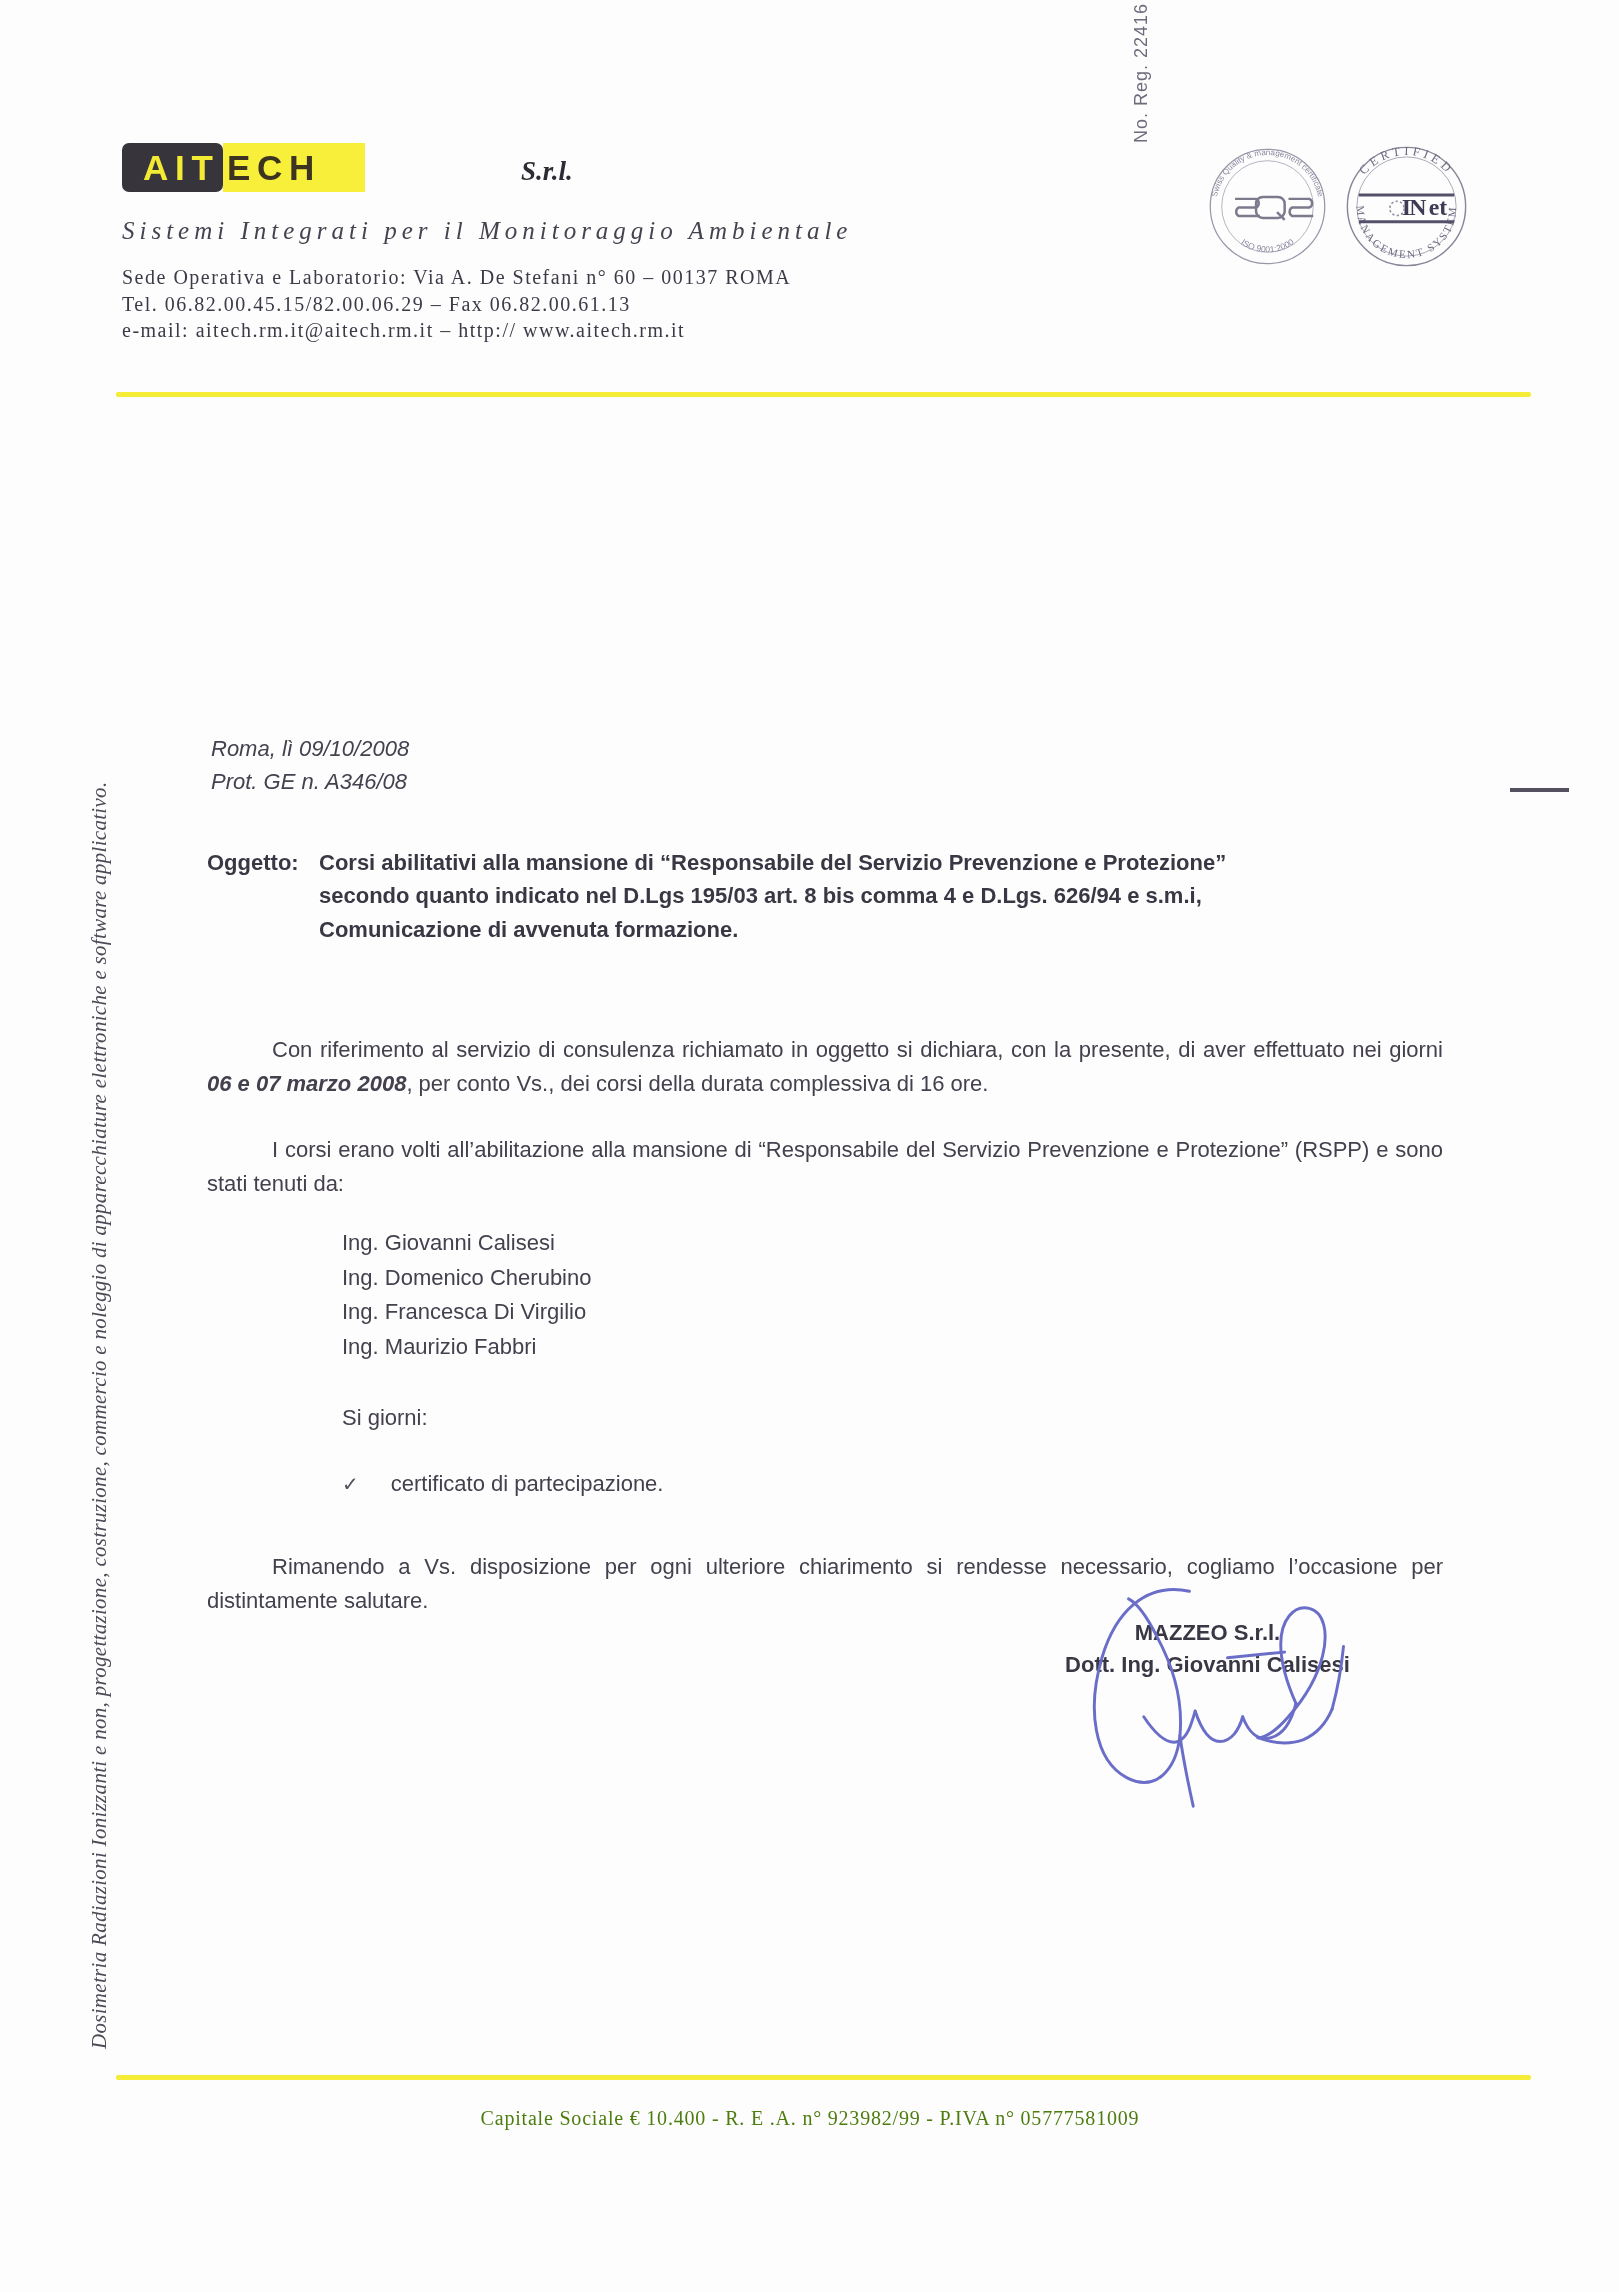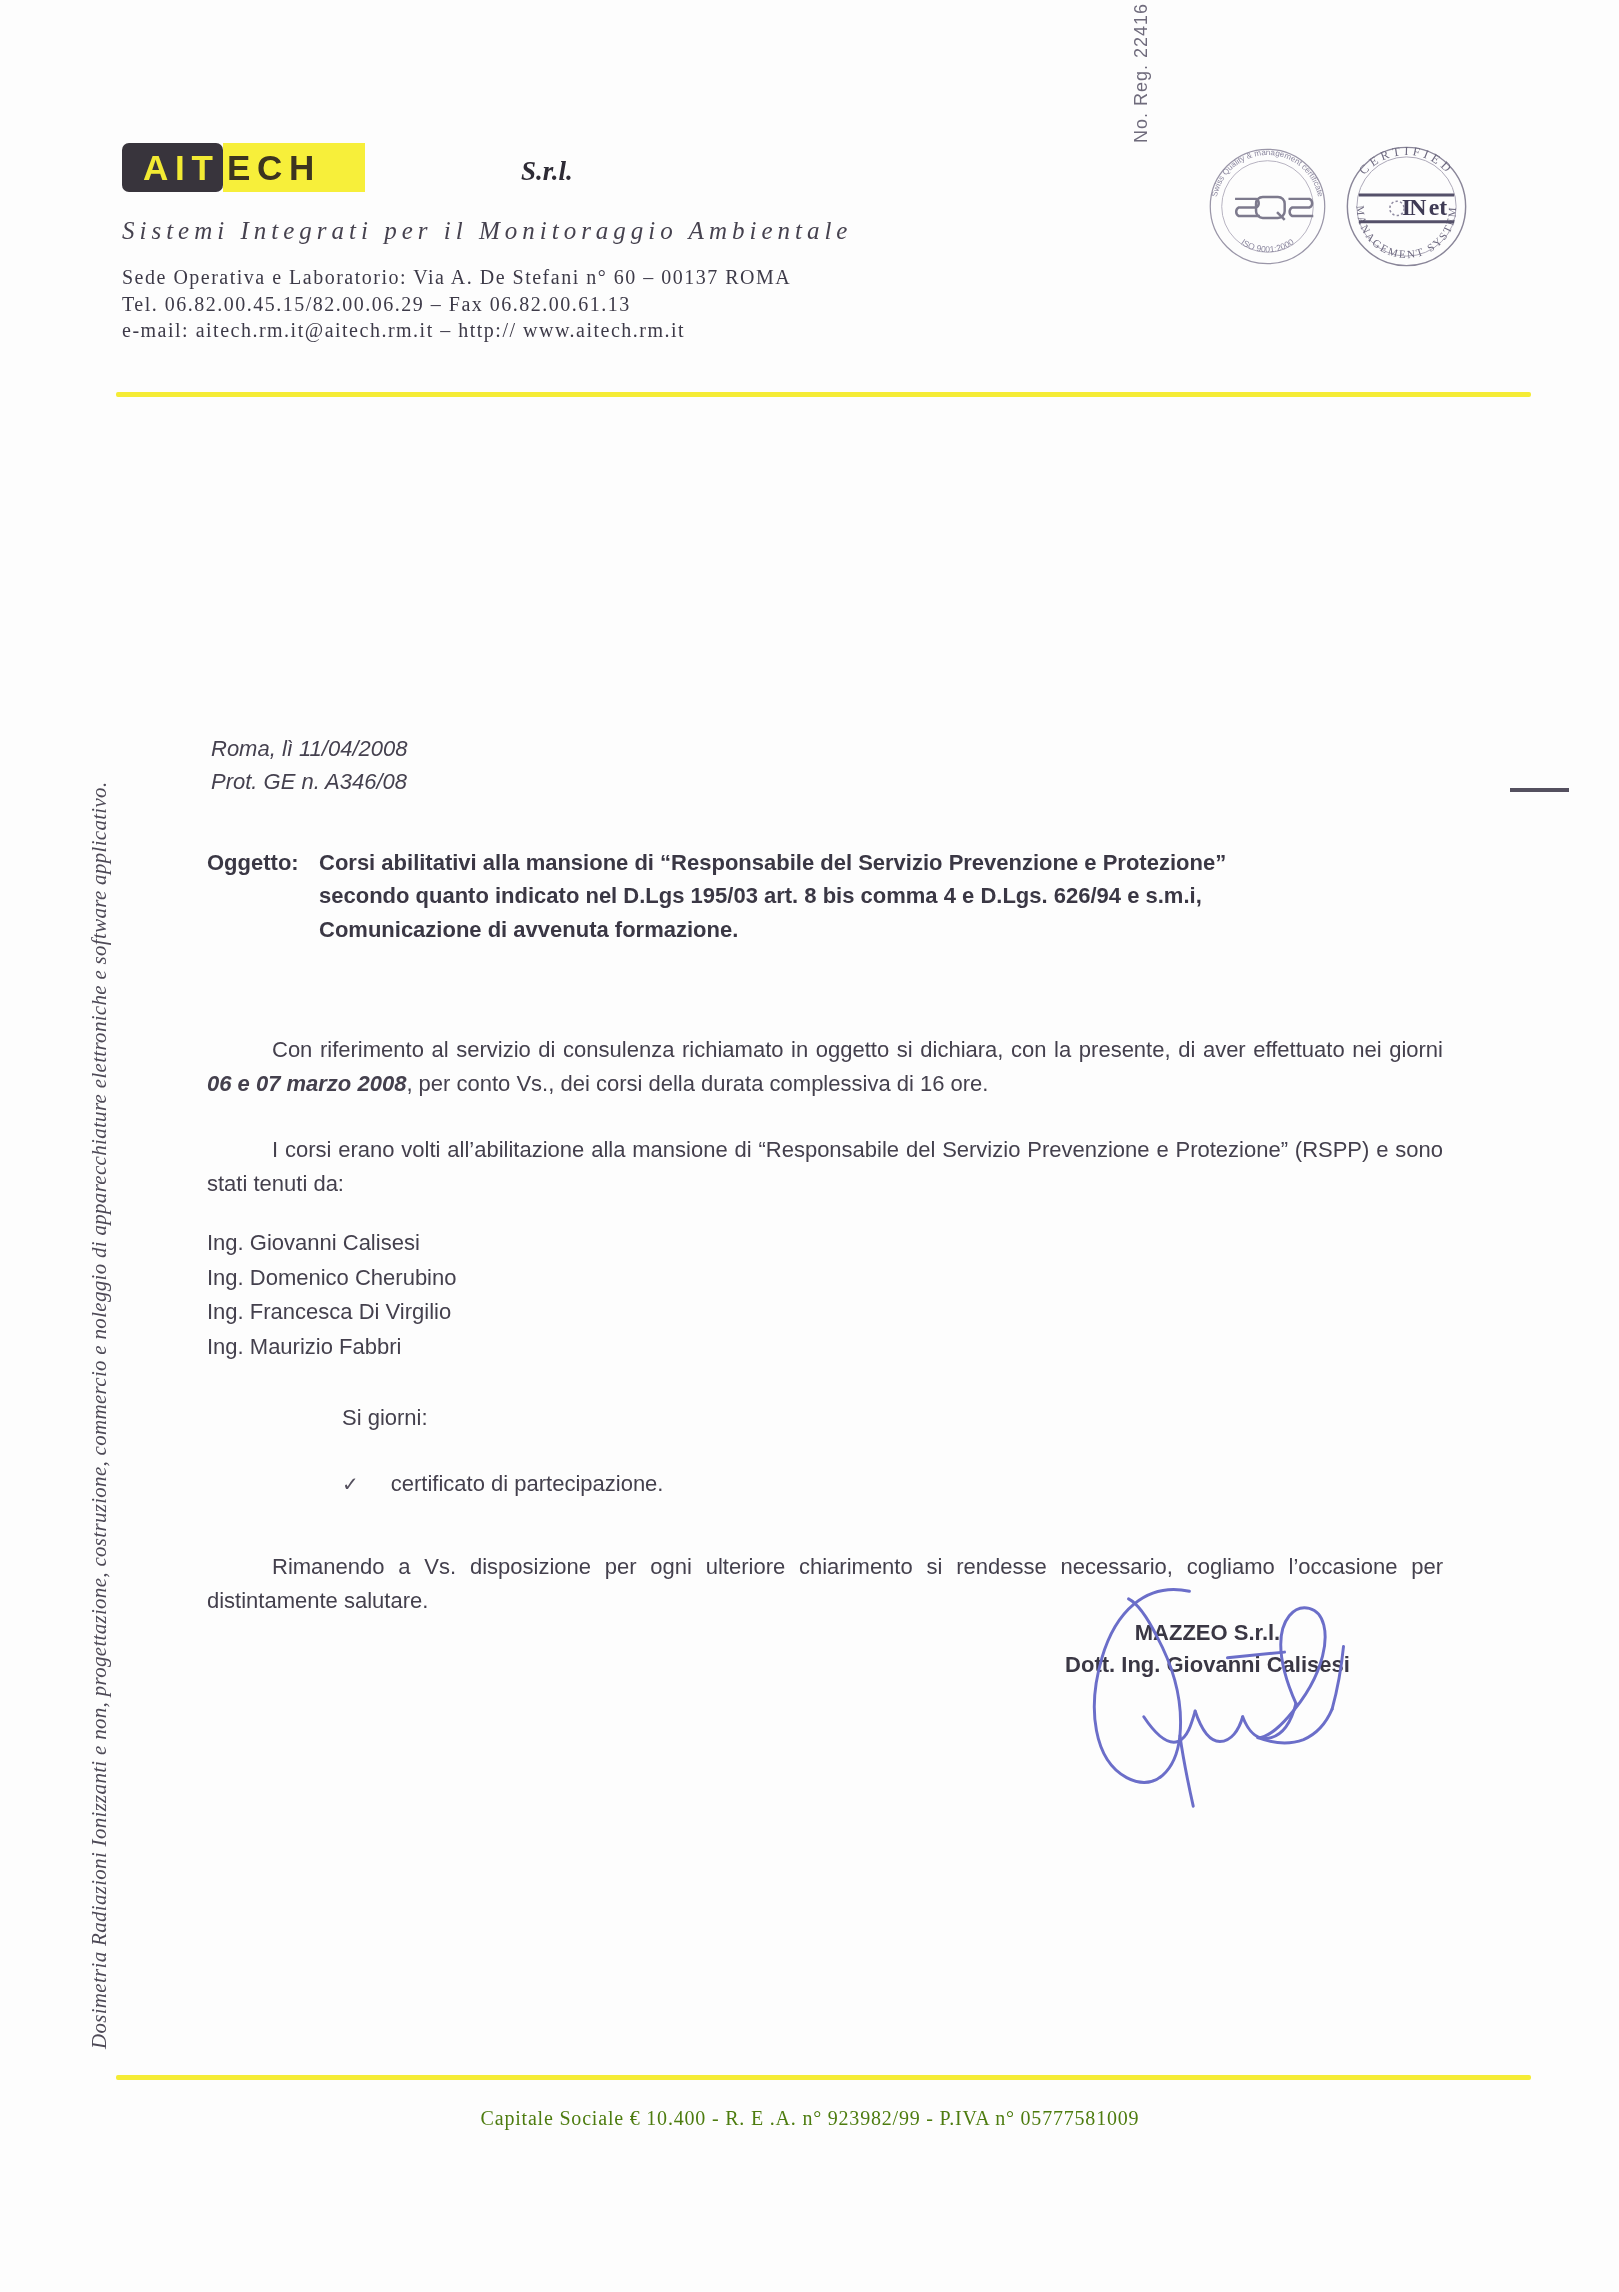--- a/index.html
+++ b/index.html
@@ -209,20 +209,21 @@
     width: 1236px;
     font-size: 22px;
     line-height: 1.55;
     color: #44404d;
   }
   .para { text-align: justify; margin-bottom: 32px; }
   .para .ind { display: inline-block; width: 65px; }
   .para b { font-weight: bold; font-style: italic; }
 
   .names {
+    margin-left: 135px;
     margin-top: -7.6px;
     line-height: 1.58;
   }
   .names div { white-space: nowrap; }
 
   .allega {
     margin-left: 135px;
     margin-top: 36px;
   }
   .attach-row {
@@ -354,21 +355,21 @@
         <text x="88" y="85" text-anchor="middle" font-size="25" font-weight="bold" fill="#3f3b55" font-family="'Liberation Serif',serif">N</text>
         <text x="109" y="85" text-anchor="middle" font-size="25" font-weight="bold" fill="#3f3b55" font-family="'Liberation Serif',serif">et</text>
       </svg>
     </div>
   </div>
 
   <div class="side-vertical">Dosimetria Radiazioni Ionizzanti e non, progettazione, costruzione, commercio e noleggio di apparecchiature elettroniche e software applicativo.</div>
 
 
   <div class="dateblock">
-    <div>Roma, lì 11/04/2008</div>
+    <div>Roma, lì 09/10/2008</div>
     <div>Prot. GE n. A346/08</div>
   </div>
 
   <div class="margin-dash"></div>
 
   <div class="subject">
     <div class="subject-grid">
       <div class="subject-label">Oggetto:</div>
       <div class="subject-lines">
         <div>Corsi abilitativi alla mansione di “Responsabile del Servizio Prevenzione e Protezione”</div>

